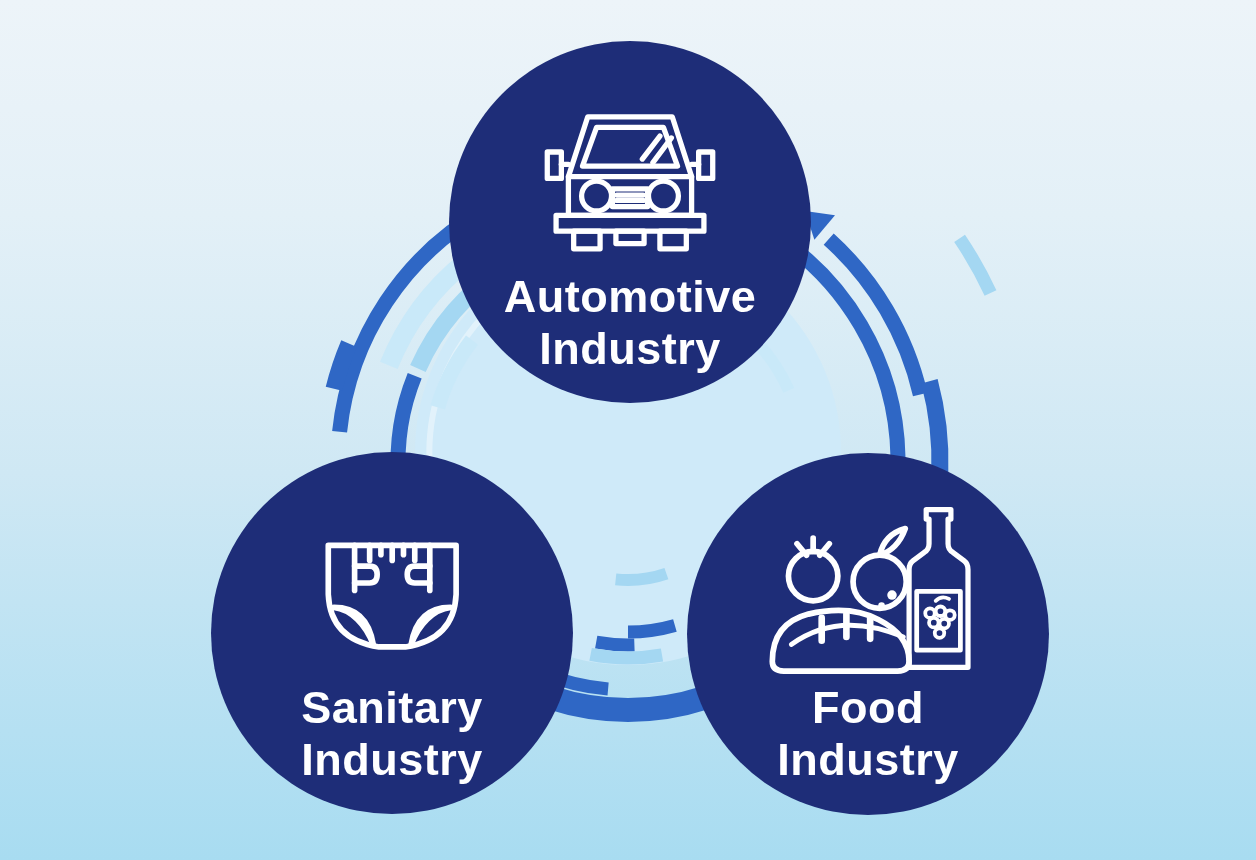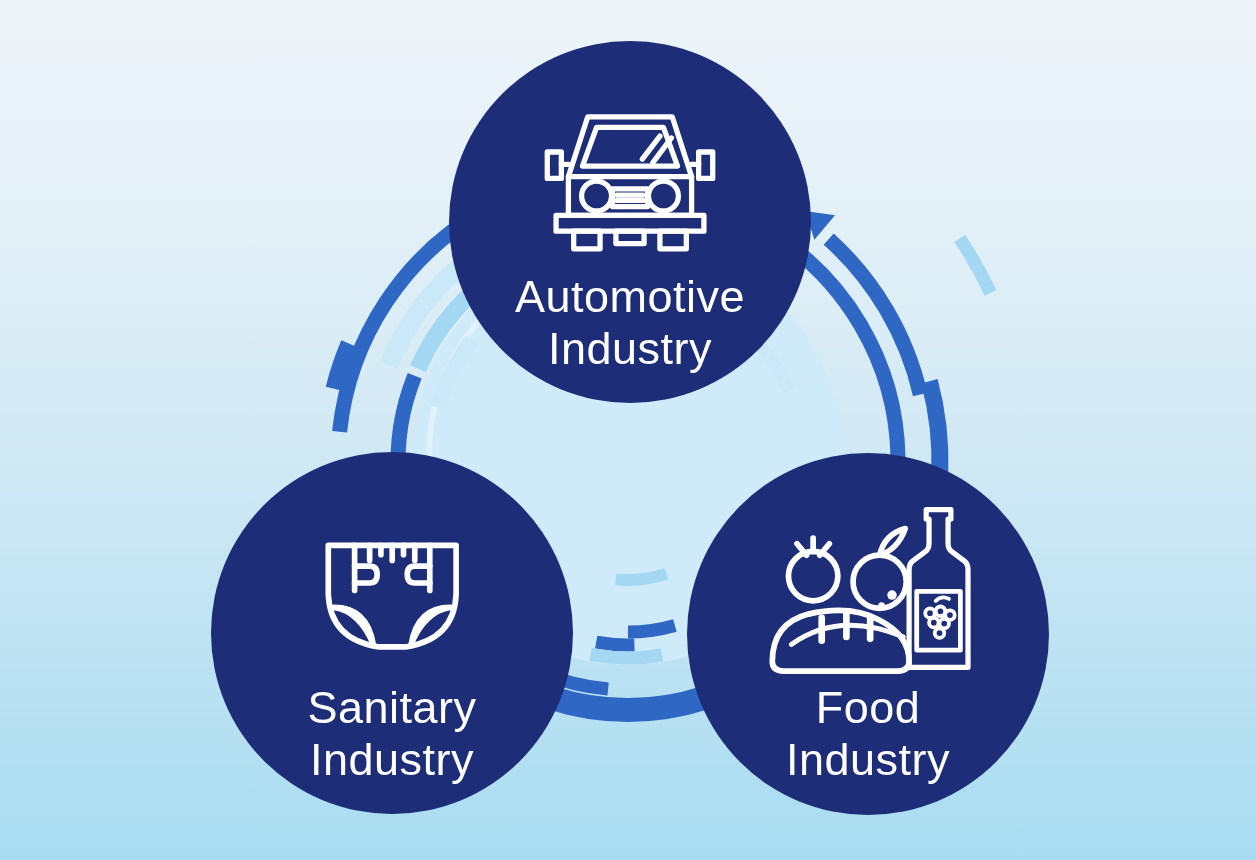--- a/index.html
+++ b/index.html
@@ -2,20 +2,21 @@
 <html><head>
 <meta charset="utf-8">
 <style>
   html,body{margin:0;padding:0;}
   body{font-family:"Liberation Sans", sans-serif;}
   .stage{
     position:relative;
     width:1256px;height:860px;
     overflow:hidden;
     background:linear-gradient(180deg,#edf4f9 0%,#e3f0f7 25%,#cfe8f4 55%,#a8dcf1 100%);
+    font-weight:bold;
   }
   .stage svg{position:absolute;left:0;top:0;display:block;}
   text{font-family:"Liberation Sans", sans-serif;}
   .node-label{
     fill:#ffffff;
     font-size:45px;
     letter-spacing:0.5px;
     text-anchor:middle;
   }
   .icon-stroke{

